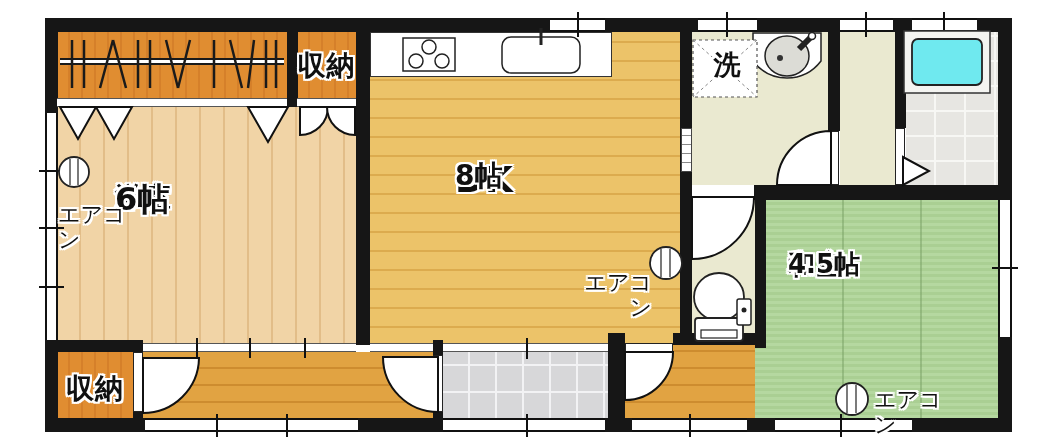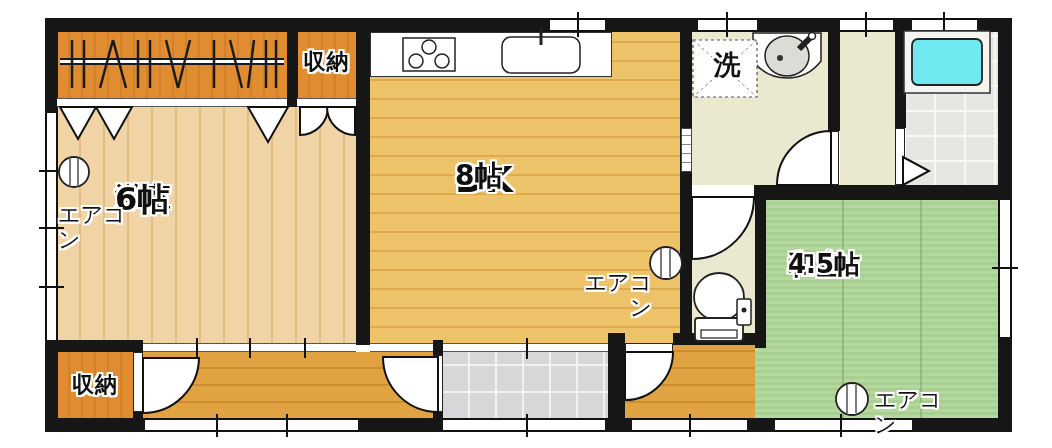--- a/index.html
+++ b/index.html
@@ -33,21 +33,21 @@
   .slider-v{background:repeating-linear-gradient(0deg,#fff 0 8px,#888 8px 9px);border:1px solid #444;}
   svg.overlay{left:0;top:0;z-index:4;}
   
   .lbl{z-index:5;color:#101010;font-weight:bold;text-align:center;line-height:1.12;
        text-shadow:-2px -2px 0 #fff,2px -2px 0 #fff,-2px 2px 0 #fff,2px 2px 0 #fff,
                    0 -2px 0 #fff,0 2px 0 #fff,-2px 0 0 #fff,2px 0 0 #fff;}
   .room-name{font-size:27px;letter-spacing:2px;}
   .room-size{font-size:32px;}
   .dk-name{font-size:36px;text-align:center;}
   .dk-size{font-size:28px;}
-  .small-lbl{font-size:22px;letter-spacing:1px;}
+  .small-lbl{font-size:28px;letter-spacing:1px;}
   .genkan-lbl{font-size:28px;letter-spacing:2px;}
   .ac-lbl{font-size:22px;font-weight:normal;}
 </style>
 </head>
 <body>
 
 <div class="plan">
 
   <div class="floor closet-wood" style="left:57px;top:30px;width:230px;height:68px;"></div>
   <div class="floor closet-wood" style="left:297px;top:30px;width:59px;height:68px;"></div>

